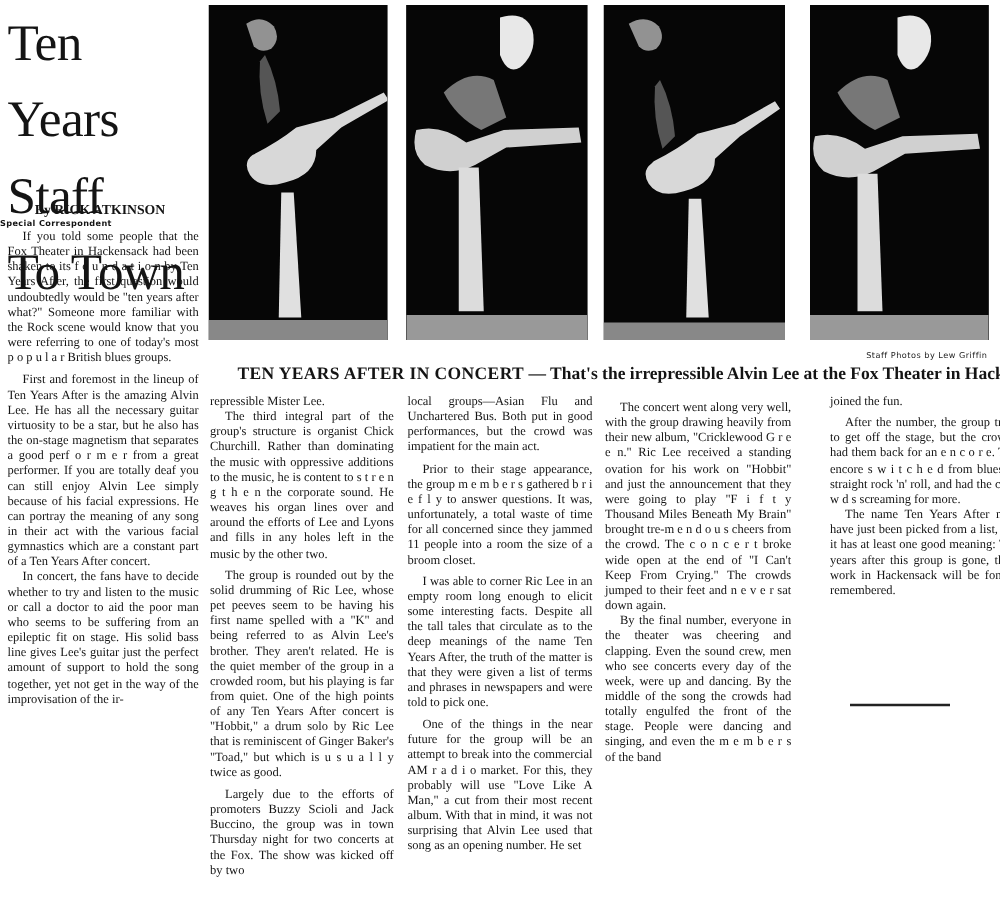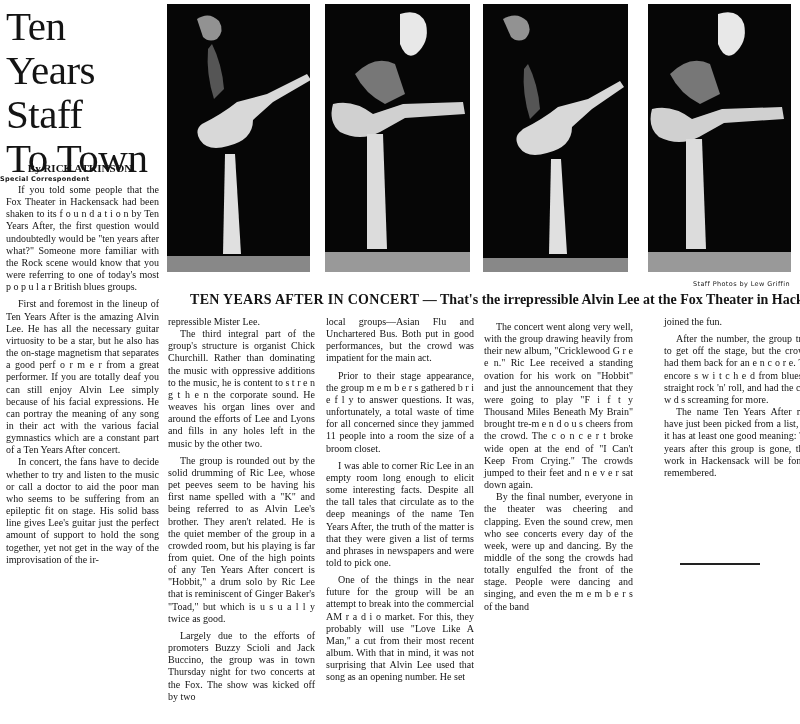--- a/index.html
+++ b/index.html
@@ -1,19 +1,19 @@
 <!DOCTYPE html>
 <html><head>
 <meta charset="utf-8">
 <style>
   html, body { margin: 0; padding: 0; background: #ffffff; }
   body { width: 800px; height: 724px; position: relative; overflow: hidden;
          font-family: "Liberation Serif", "DejaVu Serif", serif; color: #141414; }
   .headline { position: absolute; left: 6px; top: 4px; width: 156px;
-              font-family: "Liberation Serif", serif; font-size: 41px; line-height: 44px;
+              font-family: "Liberation Serif", serif; font-size: 41px; line-height: 61px;
               font-weight: normal; letter-spacing: -0.5px; margin: 0; }
   .headline span { display: block; }
   .byline { position: absolute; left: 0; top: 162px; width: 160px; text-align: center;
             font-size: 11px; font-weight: bold; line-height: 12px; }
   .byline-role { position: absolute; left: 0; top: 175px; width: 160px; text-align: left;
                  font-family: "DejaVu Sans", sans-serif; font-size: 6.5px; font-weight: bold; letter-spacing: 0.3px; }
   .col { position: absolute; font-size: 10px; line-height: 12.15px; text-align: justify; }
   .col p { margin: 0; text-indent: 12px; }
   .col p.gap { margin-top: 5px; }
   .col p.noind { text-indent: 0; }

